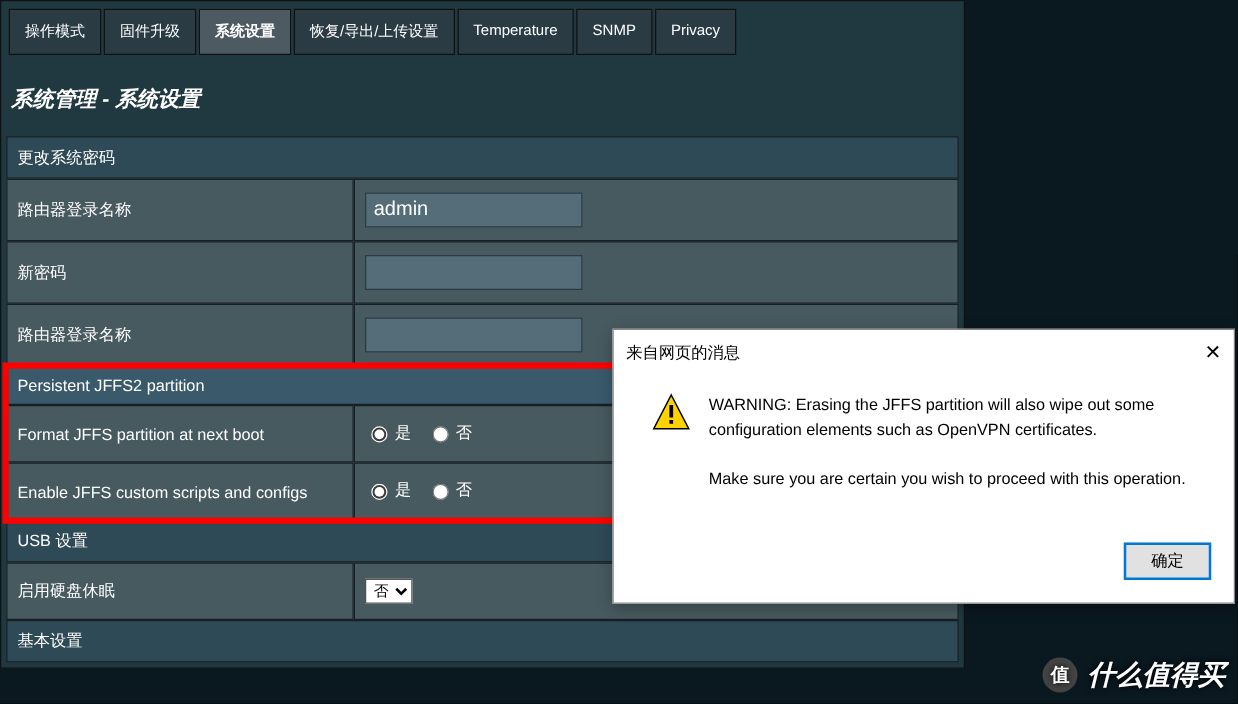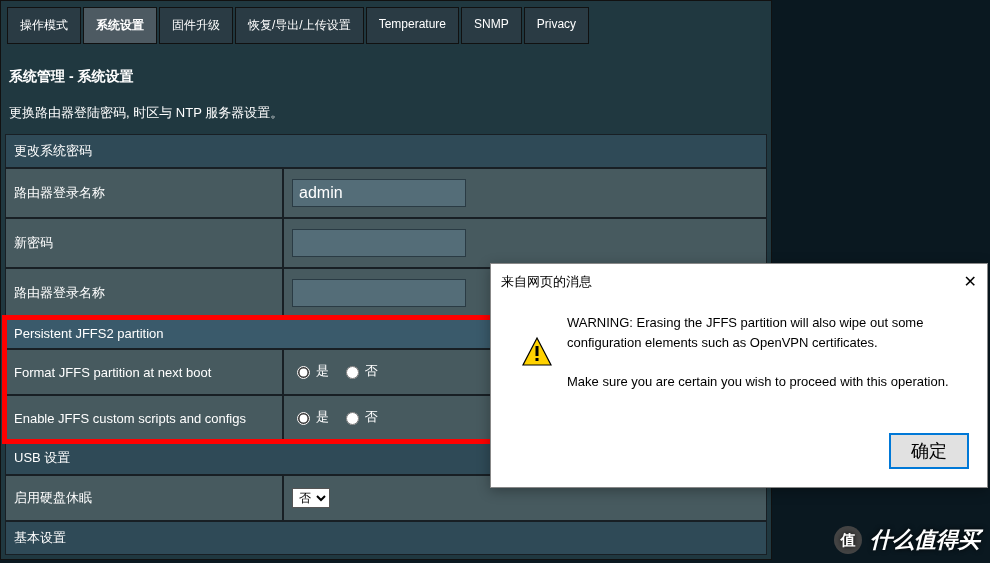--- a/index.html
+++ b/index.html
@@ -2,64 +2,63 @@
 <html><head>
 <meta charset="utf-8">
 <style>
   html,body{margin:0;padding:0;font-family:Arial,"Microsoft YaHei",sans-serif;background:#000;color:#fff;font-size:13px;}
   .wrap{width:990px;height:563px;background:#0a1820;position:relative;overflow:hidden;}
   .panel{width:770px;background:#203840;border:1px solid #111;}
   .tabs{display:flex;margin:6px 0 0 6px;gap:0;}
   .tabs .tab{background:#2a3b44;color:#fff;padding:9px 12px;border:1px solid #111;font-size:12px;white-space:nowrap;cursor:pointer;margin-right:2px;}
   .tabs .tab.active{background:#4d5a62;font-weight:bold;}
   .content{padding:14px 4px 4px 4px;}
-  h1.title{font-size:14px;font-weight:bold;margin:10px 4px 18px 4px;}
+  h1.title{font-size:17px;font-weight:bold;margin:10px 4px 18px 4px;font-style:italic;}
   p.desc{margin:0 4px 12px 4px;font-size:13px;}
   table.ftab{width:100%;border-collapse:separate;border-spacing:0;}
   .section-h td{background:#2f4a57;font-weight:normal;padding:7px 8px;font-size:13px;border:1px solid #181f24;}
   .section-h.jffs td{background:#3a5a6b;color:#ffffff;}
   .frow td{background:#475a5f;padding:10px 8px;font-size:13px;border:1px solid #181f24;vertical-align:middle;height:24px;}
   .frow td.lbl{width:260px;}
   .frow td.val{}
   input.txt{background:#546d78;border:1px solid #2a3b44;color:#fff;padding:4px 6px;width:160px;font-size:16px;}
   select.sel{background:#fff;color:#000;font-size:12px;padding:1px 2px;border:1px solid #555;}
   .radio-set label{margin-right:8px;display:inline-flex;align-items:center;gap:3px;font-size:13px;}
   .radio-set input[type=radio]{accent-color:#fff;}
   .red-box{outline:5px solid #ff0000;outline-offset:-2px;}
   
   .dialog{position:absolute;left:490px;top:263px;width:496px;background:#fff;color:#000;border:1px solid #888;box-shadow:0 3px 12px rgba(0,0,0,.3);}
   .dialog .dh{display:flex;justify-content:space-between;align-items:center;padding:8px 10px;font-size:13px;}
   .dialog .dh .close{font-size:16px;cursor:pointer;font-family:Arial;}
-  .dialog .db{display:flex;gap:14px;padding:14px 20px 30px 30px;font-size:13px;line-height:1.5;align-items:center;}
+  .dialog .db{display:flex;gap:14px;padding:14px 20px 30px 30px;font-size:13px;line-height:1.5;}
   .warn-icon{width:32px;height:32px;flex:none;}
   .warn-icon svg{display:block;}
   .dialog .df{display:flex;justify-content:flex-end;padding:12px 18px 18px;}
-  .dialog .df button{background:#e1e1e1;border:2px solid #0078d7;padding:4px 20px;font-size:18px;cursor:pointer;}
+  .dialog .df button{background:#e1e1e1;border:2px solid #0078d7;padding:4px 20px;font-size:13px;cursor:pointer;}
   
   .wm{position:absolute;right:10px;bottom:8px;display:flex;align-items:center;gap:8px;color:#fff;font-size:22px;font-weight:bold;font-style:italic;text-shadow:0 0 5px #000;}
   .wm .circle{width:28px;height:28px;border-radius:50%;background:#444;display:flex;align-items:center;justify-content:center;font-style:normal;font-size:15px;font-weight:bold;}
 </style>
 </head>
 <body>
 
 <div class="wrap">
   <div class="panel">
     <div class="tabs">
       <div class="tab">操作模式</div>
+      <div class="tab">固件升级</div>
       <div class="tab active">系统设置</div>
-      <div class="tab">固件升级</div>
       <div class="tab">恢复/导出/上传设置</div>
       <div class="tab">Temperature</div>
       <div class="tab">SNMP</div>
       <div class="tab">Privacy</div>
     </div>
 
     <div class="content">
       <h1 class="title">系统管理 - 系统设置</h1>
-      <p class="desc">更换路由器登陆密码, 时区与 NTP 服务器设置。</p>
 
       <table class="ftab">
         <tbody>
             <tr class="section-h">
               <td colspan="2">更改系统密码</td>
             </tr>
         <tr class="frow">
           <td class="lbl">路由器登录名称</td>
           <td class="val"><input type="text" class="txt" value="admin" style=""></td>
         </tr>

